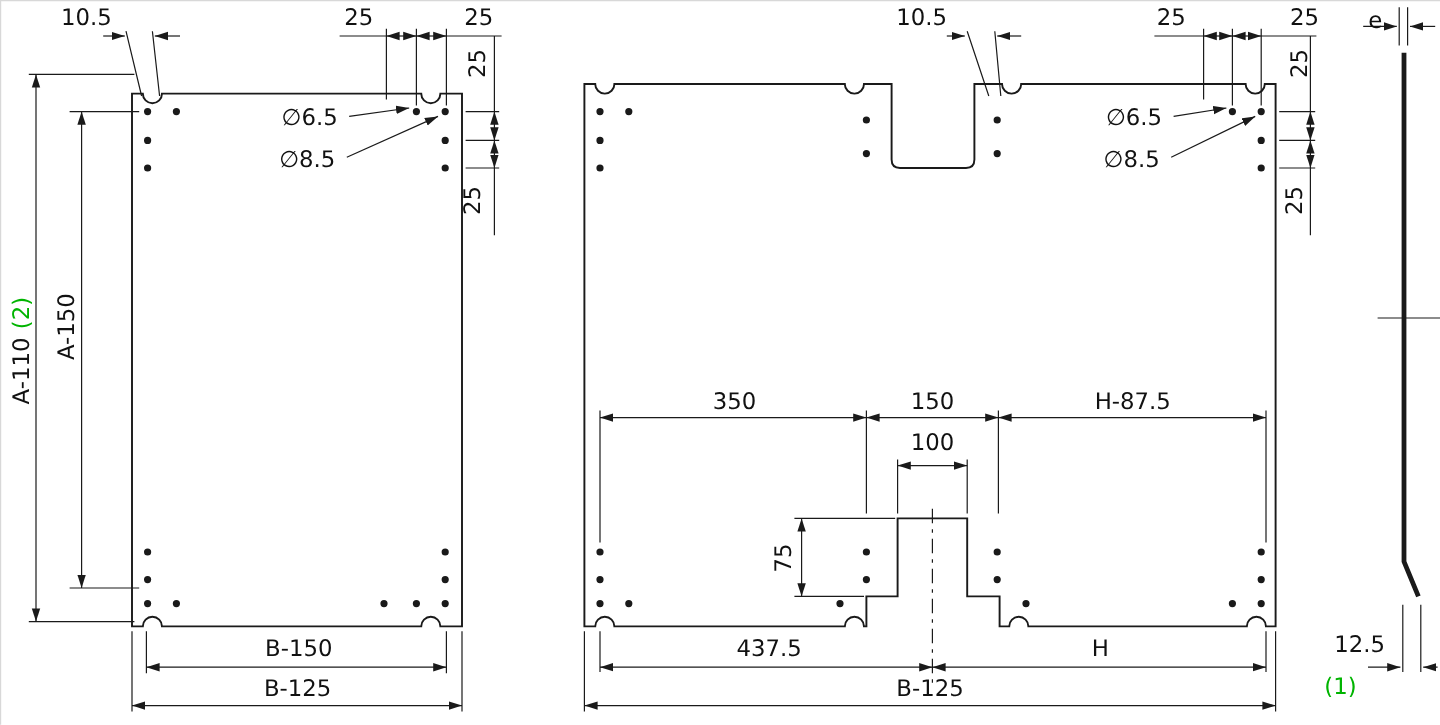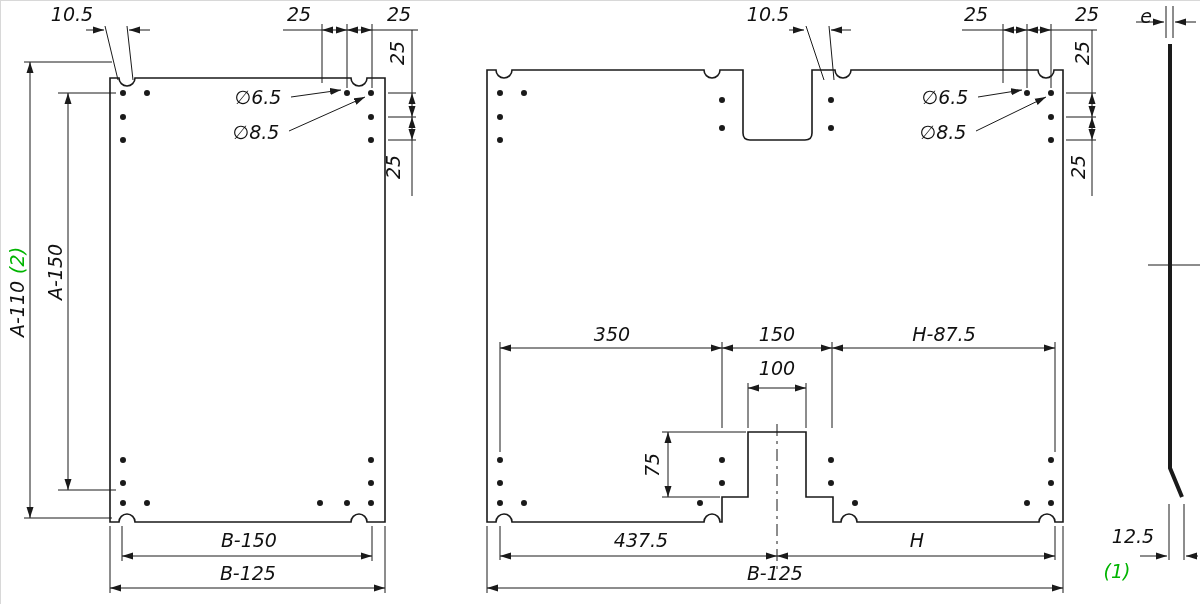--- a/index.html
+++ b/index.html
@@ -1,17 +1,17 @@
 <!DOCTYPE html>
 <html><head>
 <meta charset="utf-8">
 <style>
   html,body{margin:0;padding:0;background:#ffffff;}
   .stage{position:relative;width:1200px;height:604px;background:#ffffff;overflow:hidden;
-         box-shadow:inset 1px 1px 0 #d8d8d8;font-style:italic;}
+         box-shadow:inset 1px 1px 0 #d8d8d8;}
   svg{position:absolute;left:0;top:0;}
   .plate{fill:none;stroke:#1a1a1a;stroke-width:1.6;}
   .thin{fill:none;stroke:#1a1a1a;stroke-width:1;}
   .thick{fill:none;stroke:#1a1a1a;stroke-width:4;}
   .holes{fill:#1a1a1a;stroke:none;}
   .cl{fill:none;stroke:#1a1a1a;stroke-width:1;stroke-dasharray:12 5 3 5;}
   .dim{font-family:"DejaVu Sans","Liberation Sans",sans-serif;font-size:19px;fill:#111111;}
   .green{fill:#00b400;}
 </style>
 </head>

